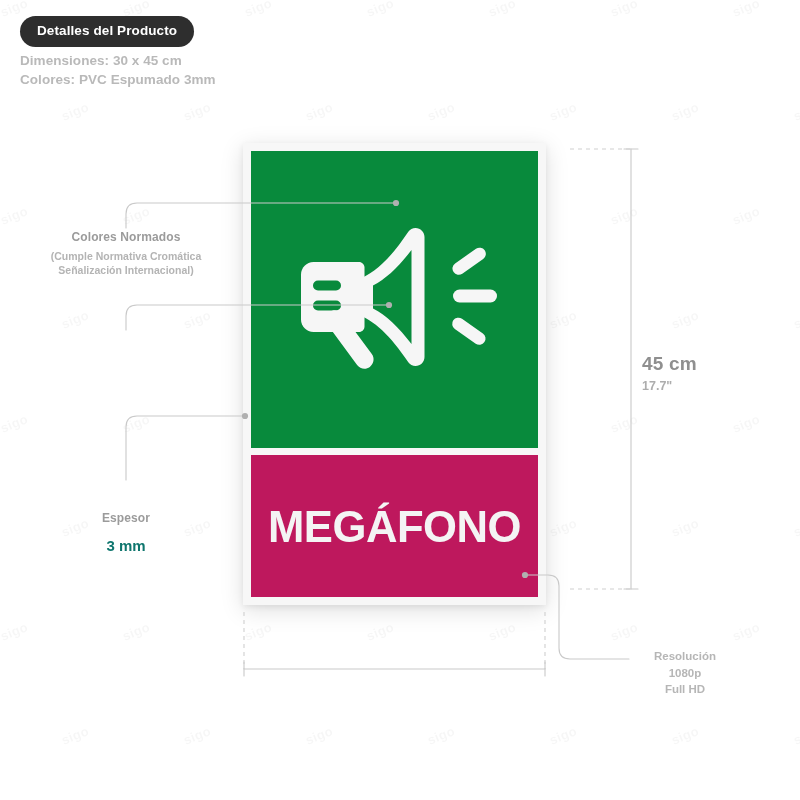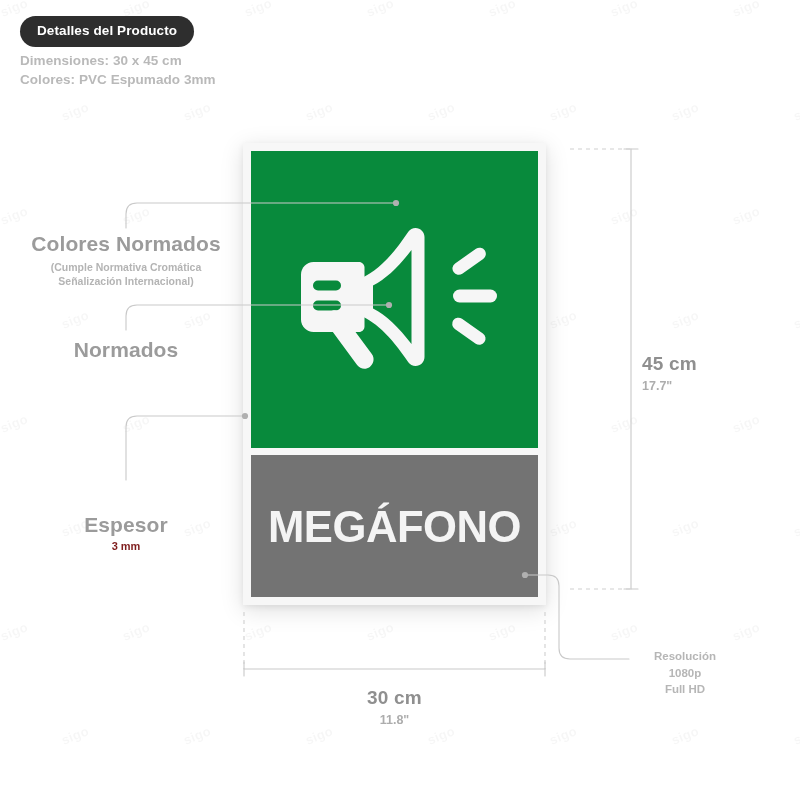--- a/index.html
+++ b/index.html
@@ -93,21 +93,21 @@
   #sign-panel-pictogram {
     flex: 0 0 297px;
     background: #088A3C;
     position: relative;
     display: flex;
     align-items: center;
     justify-content: center;
   }
   #sign-panel-text {
     flex: 1 1 auto;
-    background: #737373;
+    background: #be185d;
     display: flex;
     align-items: center;
     justify-content: center;
     text-align: center;
   }
   #sign-caption {
     color: #f4f4f4;
     font-size: 45px;
     font-weight: 700;
     letter-spacing: -0.5px;
@@ -132,39 +132,39 @@
 
   
   .callout {
     position: absolute;
     z-index: 6;
     text-align: center;
     width: 230px;
     left: 11px;
   }
   .callout-title {
-    font-size: 21px;
+    font-size: 12px;
     font-weight: 700;
     color: #9b9b9b;
     line-height: 1.3;
     letter-spacing: 0.1px;
   }
   .callout-sub {
     font-size: 10.5px;
     font-weight: 700;
     color: #b4b4b4;
     line-height: 1.35;
     margin-top: 3px;
   }
   .callout-value {
-    font-size: 11px;
-    font-weight: 700;
-    color: #7f1d1d;
+    font-size: 15px;
+    font-weight: 700;
+    color: #0f766e;
     line-height: 1.3;
-    margin-top: 1px;
+    margin-top: 9px;
   }
   #callout-colores { top: 230px; }
   #callout-pictogramas { top: 336px; }
   #callout-espesor { top: 511px; }
 
   
   .dim-label {
     position: absolute;
     z-index: 6;
     text-align: center;
@@ -379,37 +379,32 @@
     </div>
   </div>
 
   <div class="callout" id="callout-colores">
     <div class="callout-title">Colores Normados</div>
     <div class="callout-sub">(Cumple Normativa Cromática</div>
     <div class="callout-sub" style="margin-top:0">Señalización Internacional)</div>
   </div>
 
   <div class="callout" id="callout-pictogramas">
-    <div class="callout-title">Normados</div>
   </div>
 
   <div class="callout" id="callout-espesor">
     <div class="callout-title">Espesor</div>
     <div class="callout-value">3 mm</div>
   </div>
 
   <div class="dim-label" id="dim-height">
     <div class="dim-main">45 cm</div>
     <div class="dim-sub">17.7"</div>
   </div>
 
-  <div class="dim-label" id="dim-width">
-    <div class="dim-main">30 cm</div>
-    <div class="dim-sub">11.8"</div>
-  </div>
 
   <div id="resolution-note">
     <div class="res-line">Resolución</div>
     <div class="res-line">1080p</div>
     <div class="res-line">Full HD</div>
   </div>
 
 </div>
 
 </body></html>

